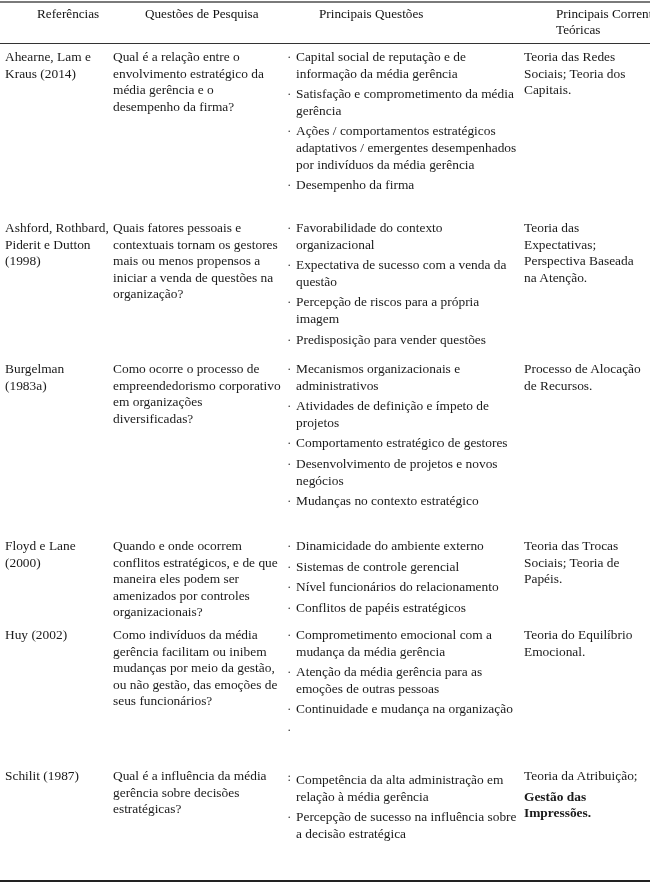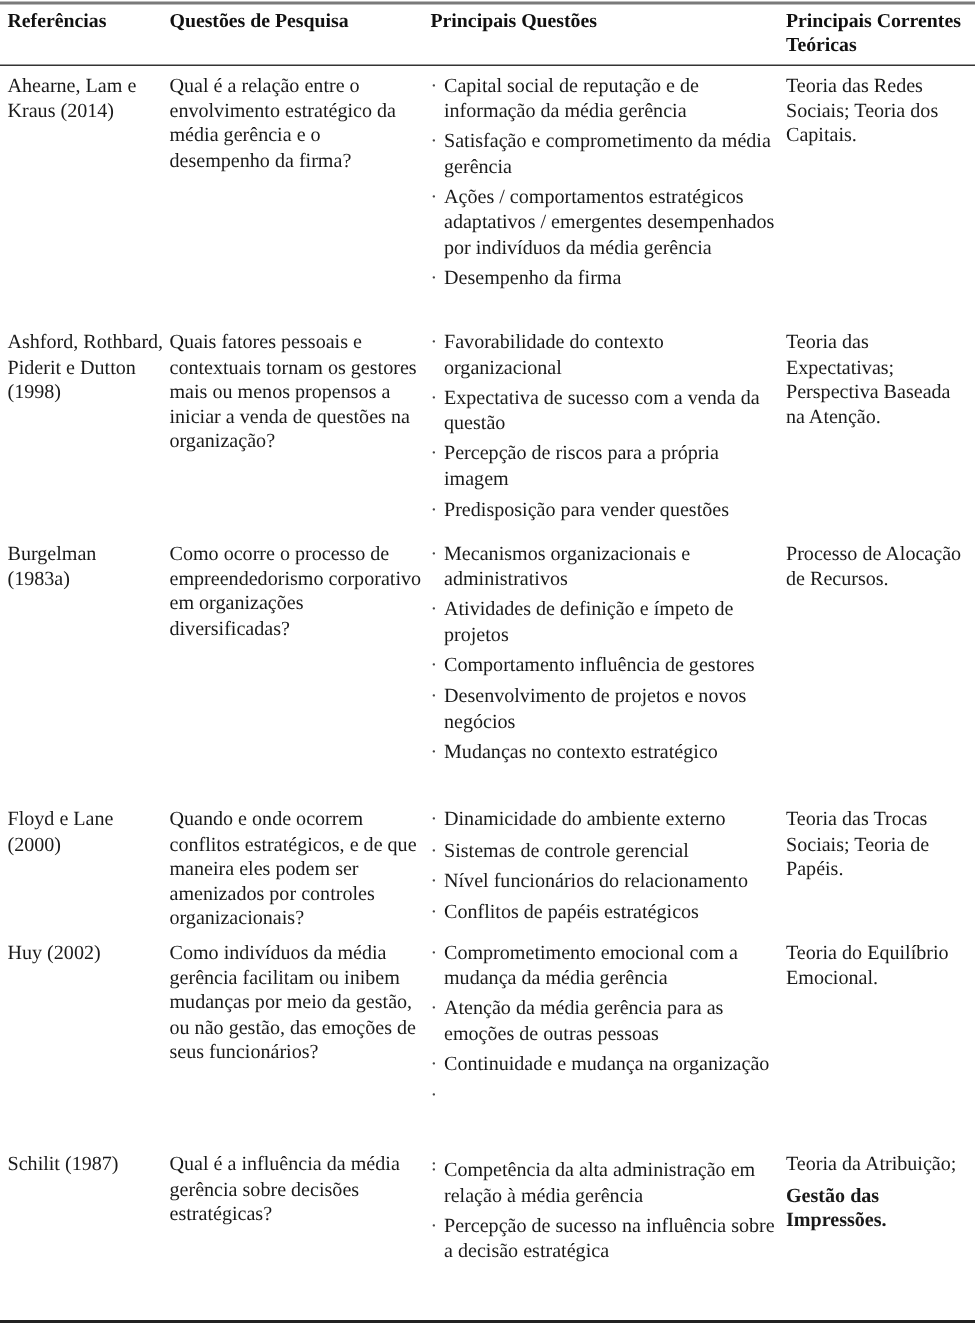--- a/index.html
+++ b/index.html
@@ -48,24 +48,25 @@
     .header {
       position: absolute;
       left: 0;
       top: 6px;
       width: 650px;
       height: 36px;
     }
     .hcell {
       position: absolute;
       top: 0;
-      font-weight: bold;
+      font-weight: normal;
       font-size: 13.2px;
       line-height: 16px;
       color: #111;
+      margin-left: 32px;
     }
     .col1 { left: 5px; width: 104px; }
     .col2 { left: 113px; width: 170px; }
     .col3 { left: 287px; width: 232px; }
     .col4 { left: 524px; width: 124px; }
 
     .row {
       position: absolute;
       left: 0;
       width: 650px;
@@ -140,21 +141,21 @@
       <span class="theory-part">Teoria das Expectativas; Perspectiva Baseada na Atenção.</span>
     </div>
   </div>
 
   <div class="row" style="top:361px;">
     <div class="cell col1">Burgelman (1983a)</div>
     <div class="cell col2">Como ocorre o processo de empreendedorismo corporativo em organizações diversificadas?</div>
     <ul class="cell col3 vars">
       <li><span class="bullet">·</span><span>Mecanismos organizacionais e administrativos</span></li>
       <li><span class="bullet">·</span><span>Atividades de definição e ímpeto de projetos</span></li>
-      <li><span class="bullet">·</span><span>Comportamento influência de gestores</span></li>
+      <li><span class="bullet">·</span><span>Comportamento estratégico de gestores</span></li>
       <li><span class="bullet">·</span><span>Desenvolvimento de projetos e novos negócios</span></li>
       <li><span class="bullet">·</span><span>Mudanças no contexto estratégico</span></li>
     </ul>
     <div class="cell col4">
       <span class="theory-part">Processo de Alocação de Recursos.</span>
     </div>
   </div>
 
   <div class="row" style="top:538px;">
     <div class="cell col1">Floyd e Lane (2000)</div>

